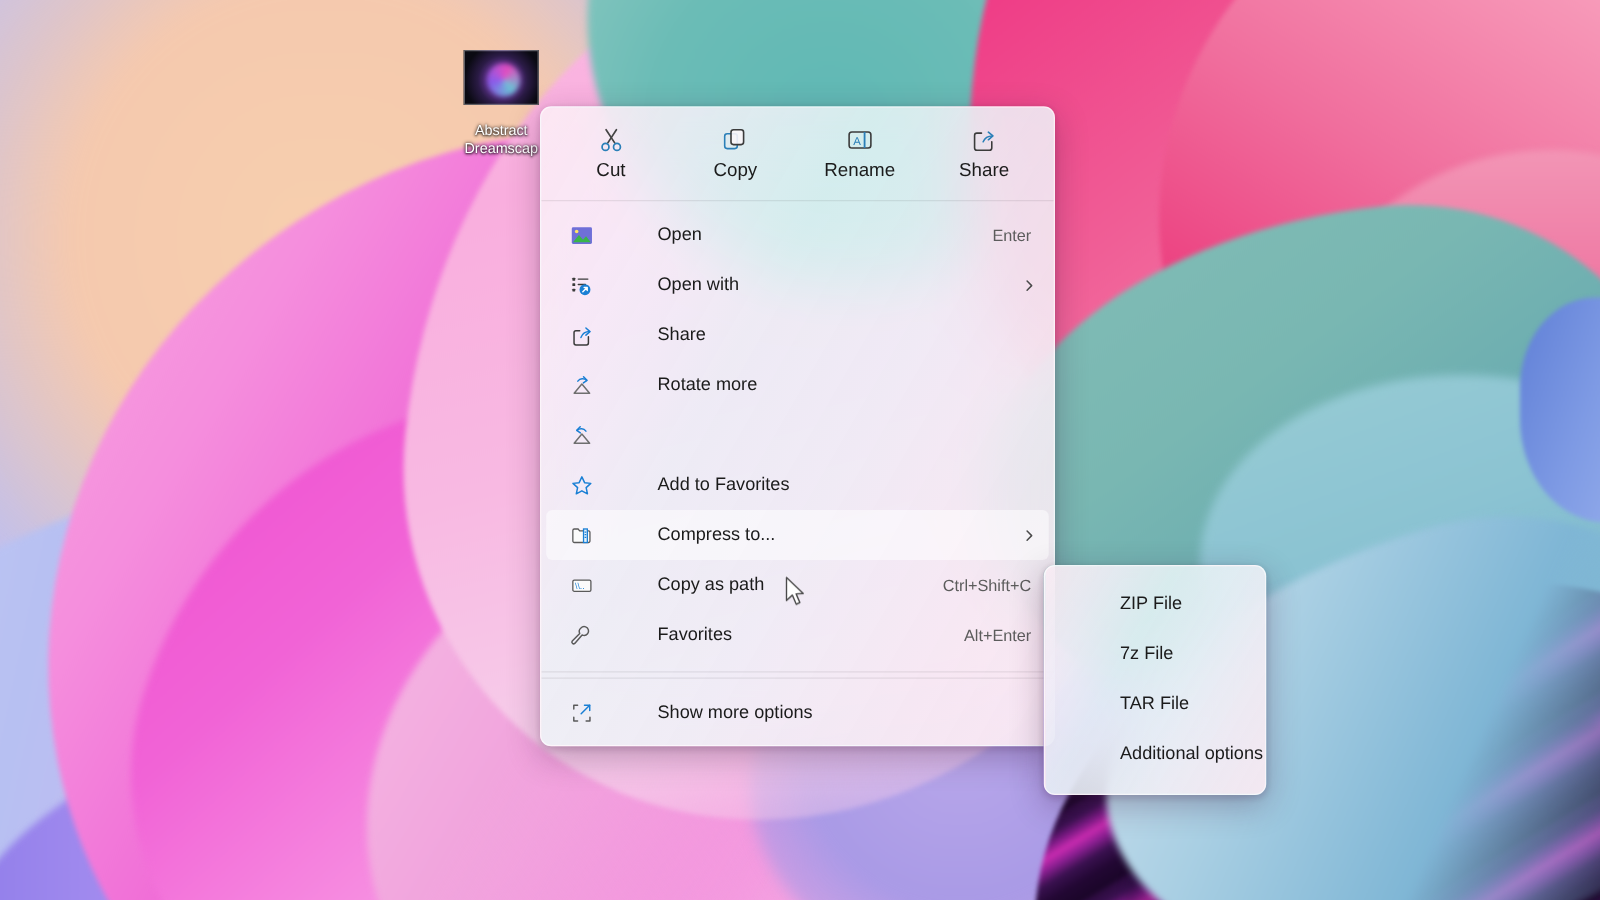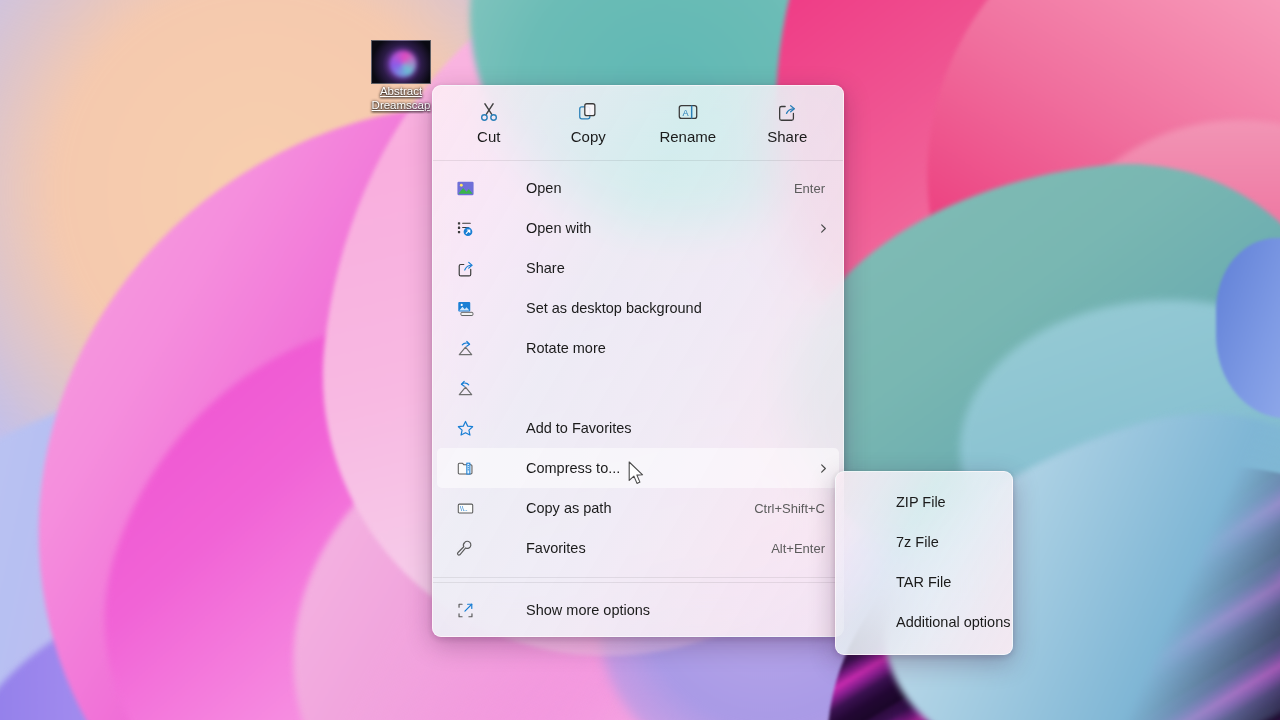--- a/index.html
+++ b/index.html
@@ -156,24 +156,23 @@
     border:1px solid rgba(255,255,255,.35);
     position:relative; overflow:hidden;
   }
   .desk-thumb:after{
     content:""; position:absolute; left:18px; top:10px; width:26px; height:26px;
     border-radius:50%;
     background:conic-gradient(from 20deg,#f04ec0,#6ad0d8,#8a5df0,#f04ec0);
     filter:blur(2px); opacity:.9;
   }
   .desk-label{
-    font-size:11.5px; color:#fff; line-height:14px; margin-top:0;
+    font-size:11.5px; color:#fff; line-height:14px; margin-top:14px;
     text-shadow:0 0 3px rgba(0,0,0,.85), 0 1px 2px rgba(0,0,0,.9);
     word-break:break-word;
-    text-decoration:underline;
   }
 
   
   .ctx{
     position:absolute; border-radius:9px; overflow:hidden;
     border:1px solid rgba(255,255,255,.55);
     box-shadow:0 8px 26px rgba(60,20,60,.30), 0 2px 6px rgba(60,20,60,.18);
     backdrop-filter:blur(26px) saturate(140%);
     -webkit-backdrop-filter:blur(26px) saturate(140%);
     background:
@@ -205,21 +204,21 @@
     display:flex; align-items:center; height:40px; padding:0 10px 0 18px;
     border-radius:5px; cursor:default; position:relative;
   }
   .mi.active{ background:rgba(255,255,255,.52); }
   .mi-ico{ width:20px; height:20px; flex:0 0 20px; margin-right:14px; display:flex; align-items:center; justify-content:center; }
   .mi-lbl{ flex:1 1 auto; white-space:nowrap;margin-left:37px; }
   .mi-acc{ font-size:13px; color:#5c5c5c; margin-left:auto; padding-right:4px; }
   .mi-chev{ width:14px; margin-left:auto; display:flex; align-items:center; justify-content:flex-end; color:#4a4a4a; }
 
   
-  .ctx-sub{ left:835px; top:471px; width:178px; padding:10px 0 12px; }
+  .ctx-sub{ left:835px; top:452px; width:178px; padding:10px 0 12px; }
   .sub-mi{ display:flex; align-items:center; height:40px; padding:0 0 0 18px; border-radius:5px; margin:0 5px; cursor:default; }
 
   
   .cursor{ position:absolute; left:628px; top:461px; width:18px; height:26px; pointer-events:none; }
 </style>
 </head>
 <body>
 
 <div id="root">
 
@@ -347,31 +346,20 @@
         <span class="mi-ico">
           <svg viewBox="0 0 20 20" width="19" height="19" fill="none" stroke="#3b3b3b" stroke-width="1.25" stroke-linecap="round" stroke-linejoin="round">
             <path d="M15.5 11v5.2a1.6 1.6 0 0 1-1.6 1.6H5a1.6 1.6 0 0 1-1.6-1.6V7.4A1.6 1.6 0 0 1 5 5.8h3.2"></path>
             <path d="M9.2 11.6C10.6 8.1 13.3 6.6 16.6 6.6" stroke="#1a7fd4"></path>
             <path d="M13.4 3.6l3.4 3-3.4 3" stroke="#1a7fd4"></path>
           </svg>
         </span>
         <span class="mi-lbl">Share</span>
       </div>
 
-      <div class="mi">
-        <span class="mi-ico">
-          <svg viewBox="0 0 20 20" width="19" height="19" fill="none">
-            <rect x="2.4" y="3.2" width="12.6" height="10" rx="1.1" fill="#1a7fd4"></rect>
-            <path d="M3.4 12.2l3.4-4 2.4 2.7 1.9-2.2 3 3.5z" fill="#cfe6fa"></path>
-            <circle cx="6" cy="6.2" r="1.1" fill="#fff"></circle>
-            <rect x="5.2" y="14" width="12.6" height="3.4" rx="1" fill="#f2f2f2" stroke="#5c5c5c" stroke-width="1"></rect>
-          </svg>
-        </span>
-        <span class="mi-lbl">Set as desktop background</span>
-      </div>
 
       <div class="mi">
         <span class="mi-ico">
           <svg viewBox="0 0 20 20" width="19" height="19" fill="none" stroke="#5a5a5a" stroke-width="1.25" stroke-linecap="round" stroke-linejoin="round">
             <path d="M3.5 16.5L10 8.6l6.5 7.9z" stroke="#6f6f6f"></path>
             <path d="M6.6 6.2a5 5 0 0 1 7.4-.6" stroke="#1a7fd4"></path>
             <path d="M11.4 2.6l2.9 2.9-3 2.2" stroke="#1a7fd4"></path>
           </svg>
         </span>
         <span class="mi-lbl">Rotate more</span>

